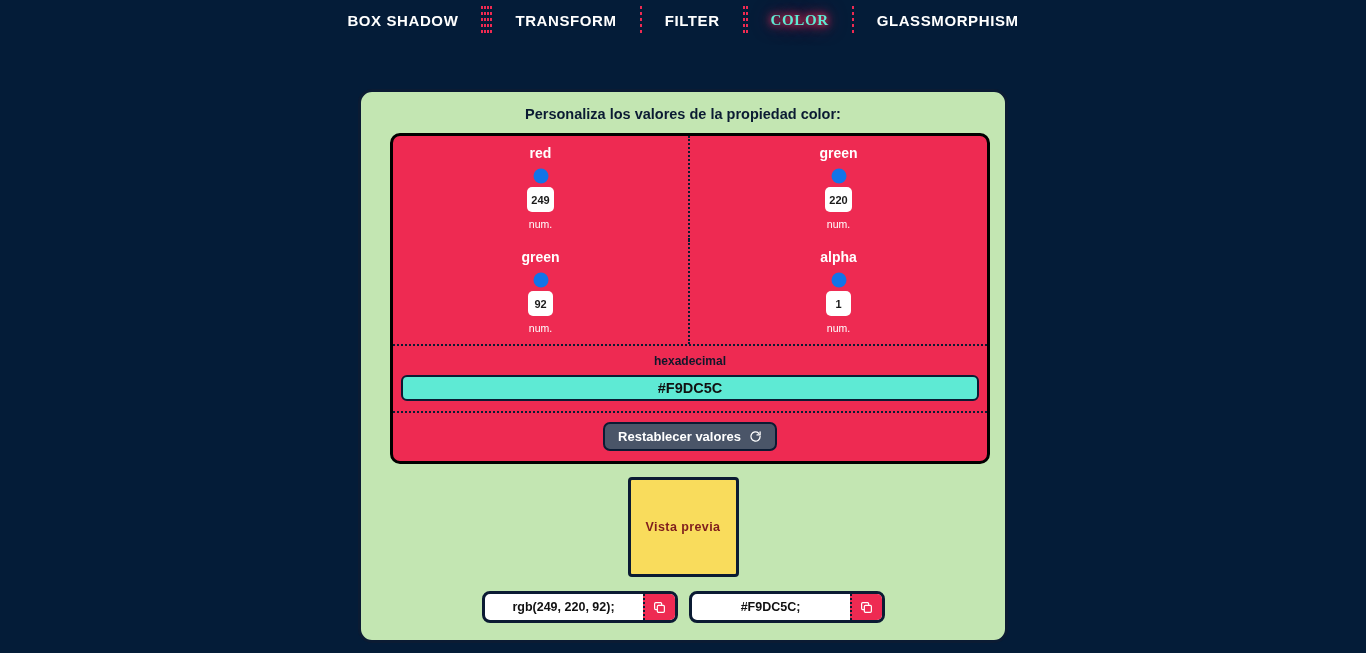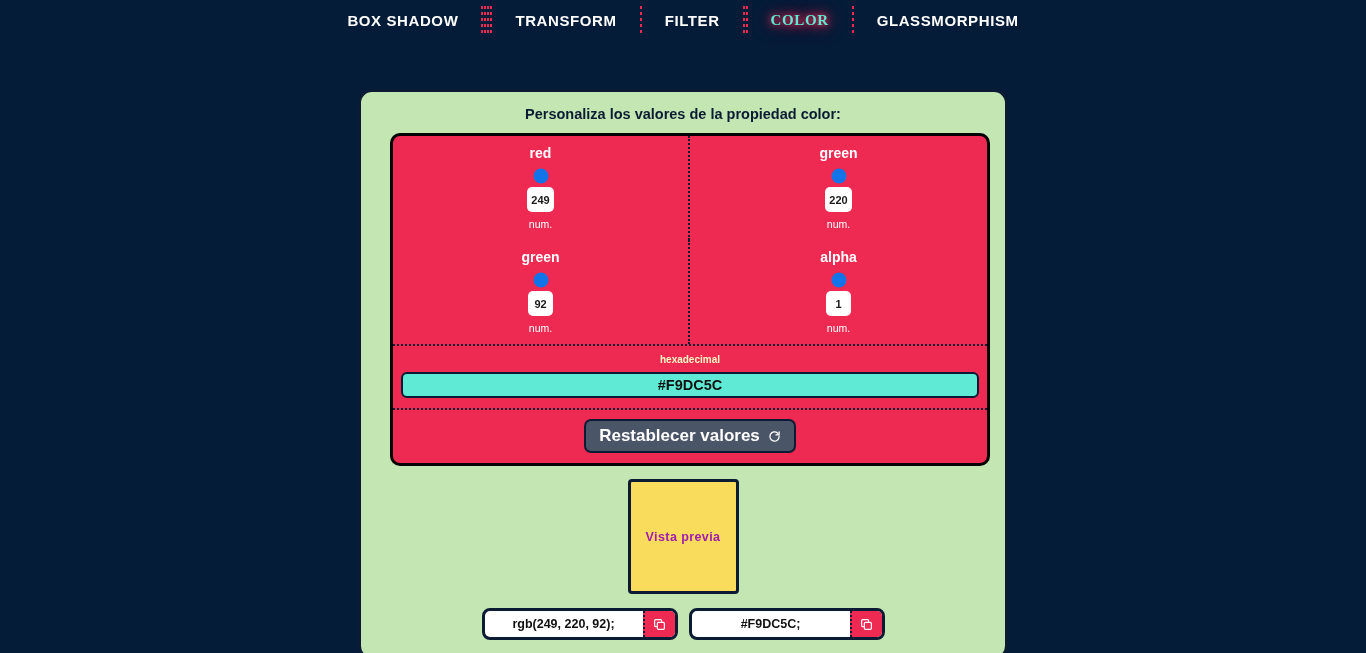--- a/index.html
+++ b/index.html
@@ -140,22 +140,22 @@
     text-align: center;
   }
 
   .divider-dotted {
     border-top: 2px dotted #0B1B33;
   }
 
   .hex-section { padding: 8px 8px 10px 8px; }
   .hex-label {
     text-align: center;
-    color: #fef9c3;
-    font-size: 10px;
+    color: #0f172a;
+    font-size: 12px;
     font-weight: 700;
     margin-bottom: 7px;
   }
   .hex-input {
     width: 100%;
     height: 26px;
     background: #5eead4;
     border: 2px solid #0B1B33;
     border-radius: 6px;
     text-align: center;
@@ -170,46 +170,46 @@
   .reset-section {
     padding: 9px 8px 10px 8px;
     display: flex;
     justify-content: center;
   }
   .reset-btn {
     background: #4A5568;
     border: 2px solid #0B1B33;
     border-radius: 7px;
     color: #ffffff;
-    font-size: 17px;
+    font-size: 13px;
     font-weight: 700;
     padding: 5px 13px;
     display: inline-flex;
     align-items: center;
     gap: 8px;
     cursor: pointer;
   }
   .reset-btn svg { display: block; }
 
   
   .preview-wrap {
     display: flex;
     justify-content: center;
     padding: 13px 0 14px 0;
   }
   .preview-box {
     width: 111px;
-    height: 115px;
+    height: 100px;
     background: #F9DC5C;
     border: 3px solid #0B1B33;
     border-radius: 4px;
     display: flex;
     align-items: center;
     justify-content: center;
-    color: #a21caf;
+    color: #7f1d1d;
     font-size: 12.5px;
     font-weight: 700;
     letter-spacing: .4px;
   }
 
   
   .outputs {
     display: flex;
     justify-content: center;
     gap: 11px;

